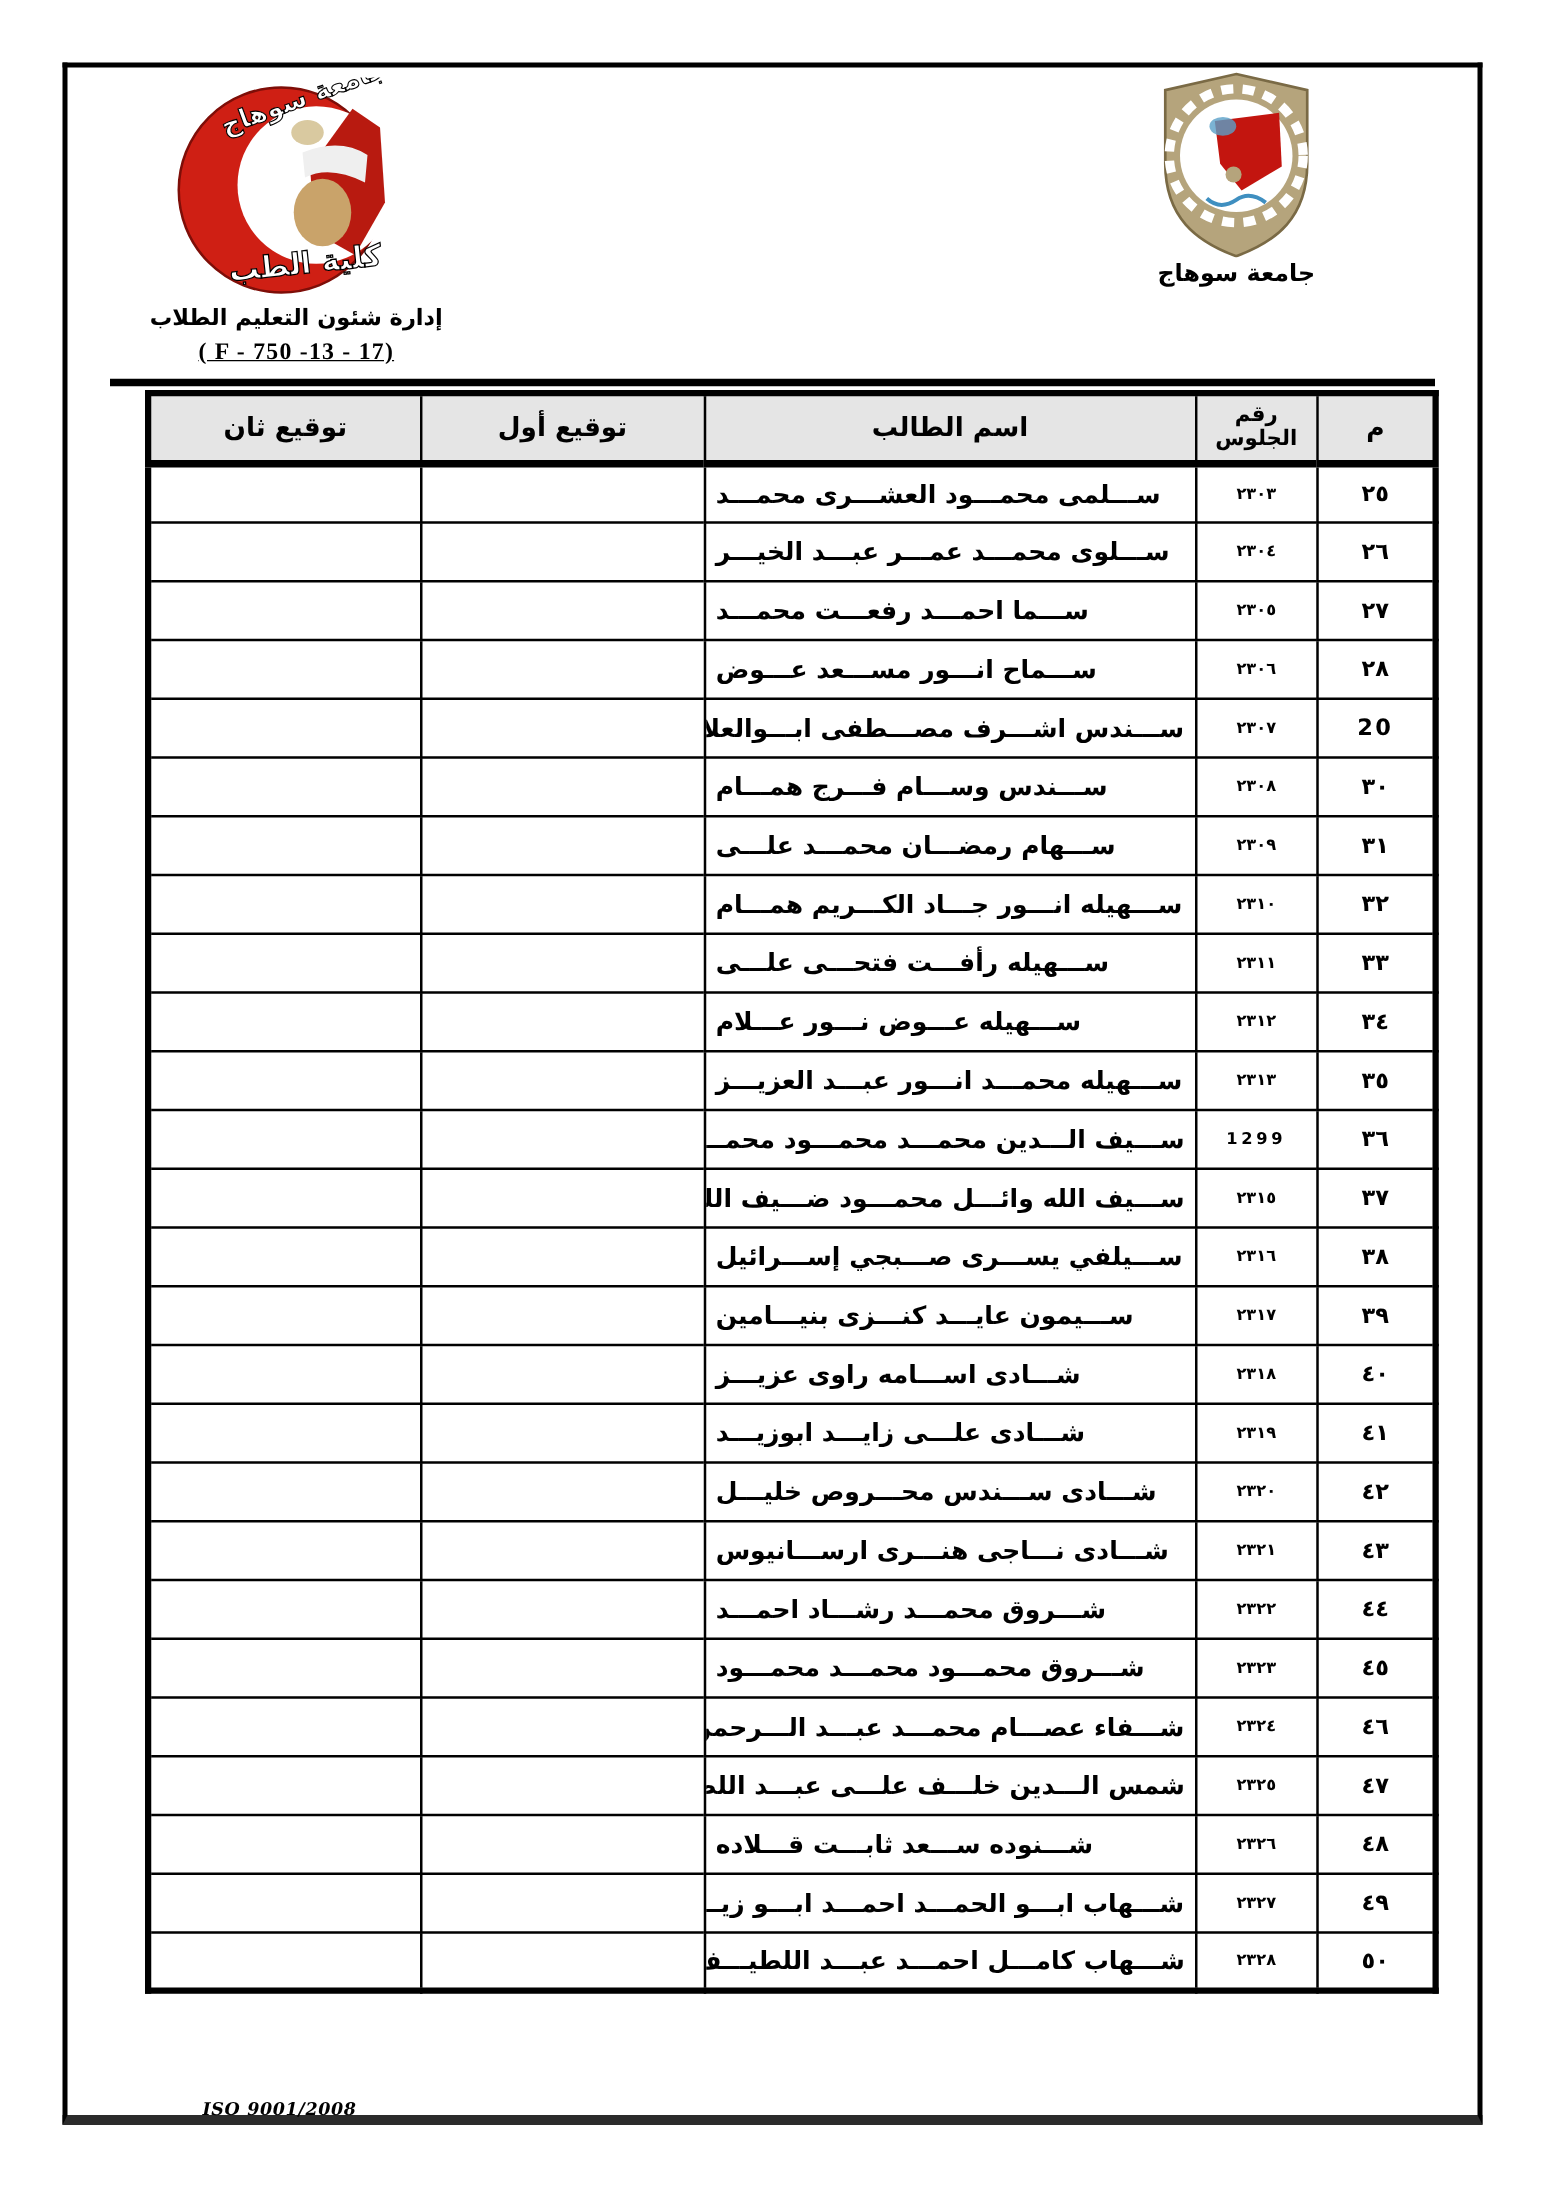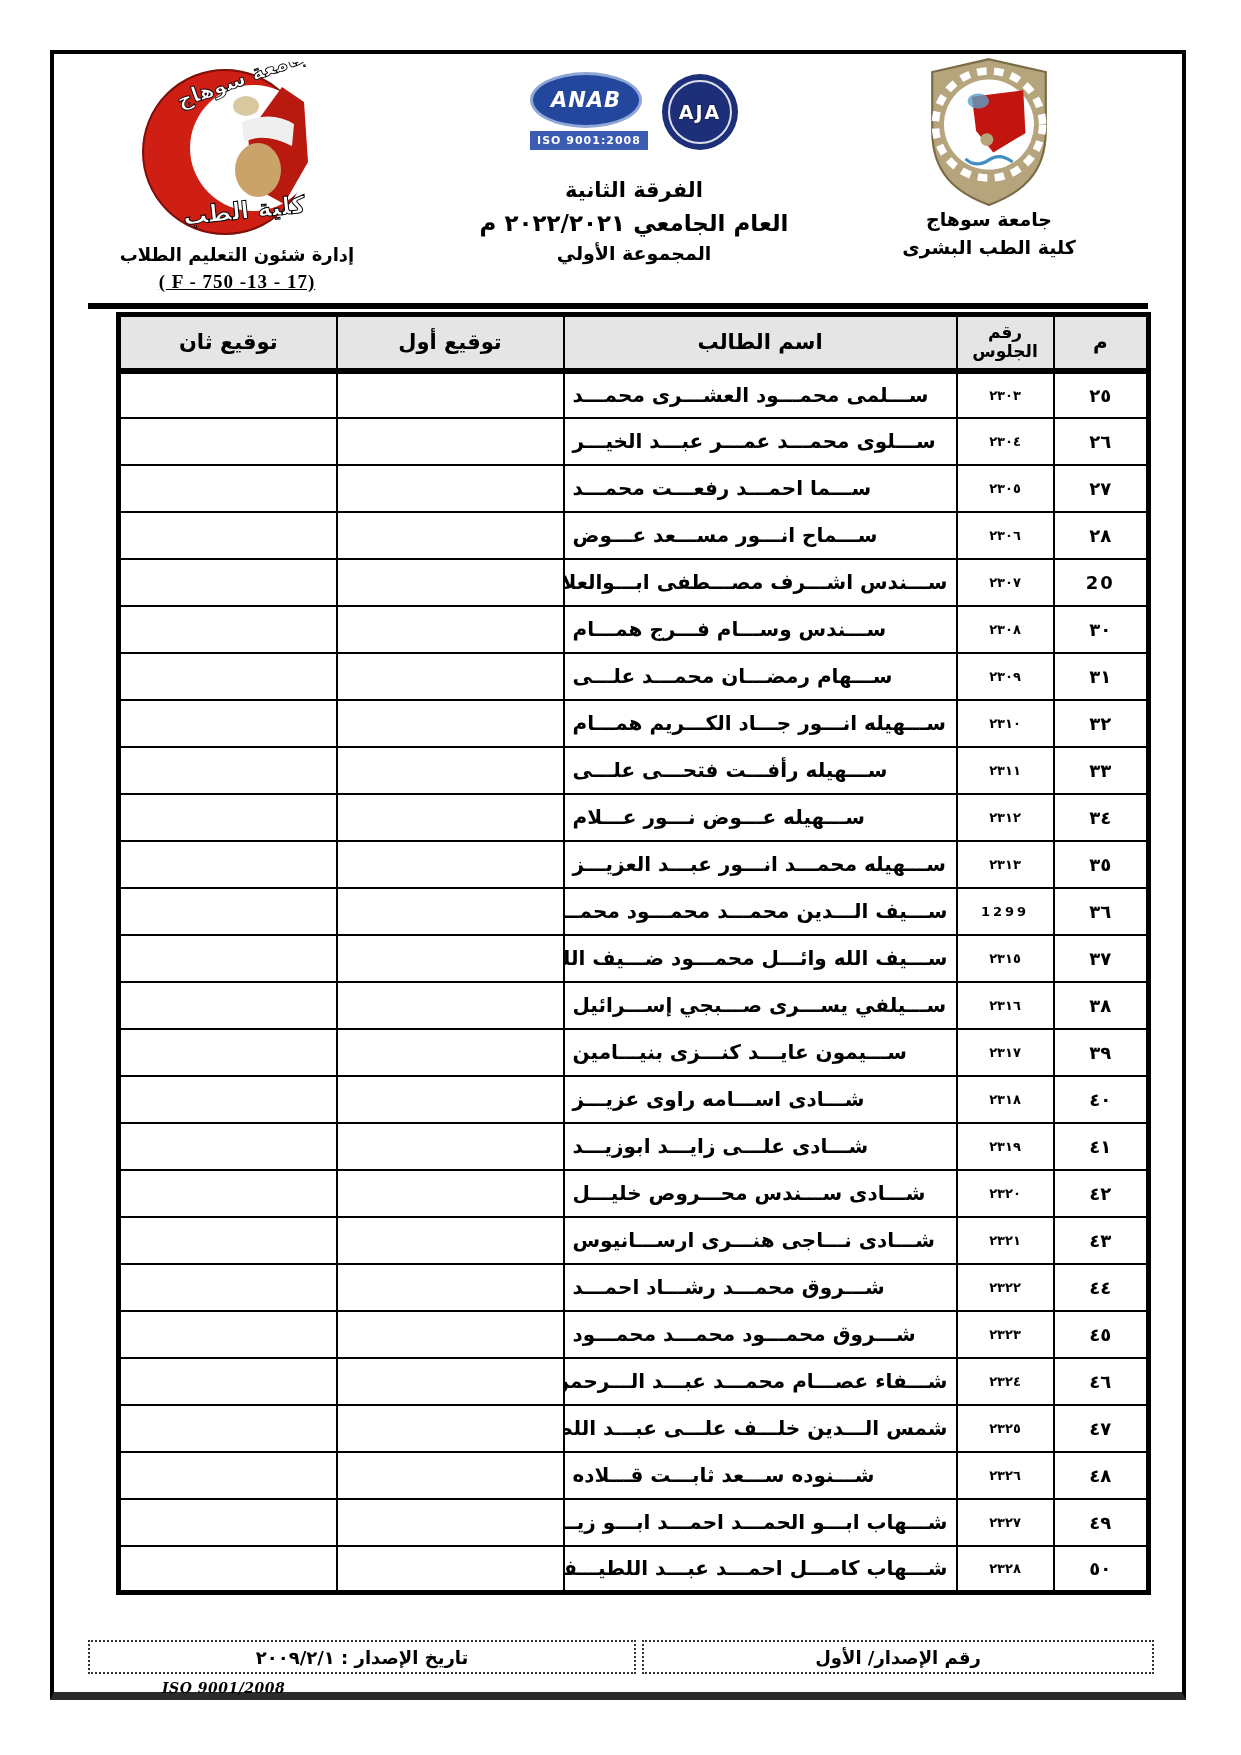--- a/index.html
+++ b/index.html
@@ -61,51 +61,34 @@
         <ellipse cx="124" cy="44" rx="13" ry="10" fill="#d9c9a0"></ellipse>
         <path d="M120,60 Q150,48 172,62 L170,84 Q142,70 122,80 Z" fill="#efefef"></path>
         <text x="58" y="46" transform="rotate(-20 58 46)" font-size="21" font-weight="bold" fill="#ffffff" stroke="#000000" stroke-width="0.9">جامعة سوهاج</text>
         <text x="62" y="163" transform="rotate(-6 62 163)" font-size="24" font-weight="bold" fill="#ffffff" stroke="#000000" stroke-width="1">كلية الطب</text>
       </svg>
     </div>
     <div class="dept-line">إدارة شئون التعليم الطلاب</div>
     <div class="form-code">( F - 750 -13 - 17)</div>
   </div>
 
-  <div class="hdr-center">
-    <div class="cert-row">
-      <div class="anab-block">
-        <div class="anab-oval">
-            <span>ANAB</span>
-          </div>
-        <div class="anab-bar">ISO 9001:2008</div>
-      </div>
-      <div class="aja-circle">
-          <span>AJA</span>
-        </div>
-    </div>
-    <div class="title1">الفرقة الثانية</div>
-    <div class="title2">العام الجامعي ٢٠٢٢/٢٠٢١ م</div>
-    <div class="title3">المجموعة الأولي</div>
-  </div>
 
   <div class="hdr-right">
     <div class="shield-wrap">
       <svg width="140" height="150" viewBox="0 0 120 140">
         <path d="M60,3 L113,15 V70 C113,110 90,128 60,139 C30,128 7,110 7,70 V15 Z" fill="#b5a47c" stroke="#7a6a45" stroke-width="2"></path>
         <circle cx="60" cy="64" r="50" fill="none" stroke="#ffffff" stroke-width="7" stroke-dasharray="9 7"></circle>
         <circle cx="60" cy="64" r="42" fill="#ffffff"></circle>
         <path d="M44,38 L92,32 L94,72 L64,90 L48,70 Z" fill="#c3150f"></path>
         <ellipse cx="50" cy="42" rx="10" ry="7" fill="#5aa0c8" opacity="0.8"></ellipse>
         <path d="M38,96 q10,9 22,1 q10,-7 22,2" fill="none" stroke="#3f8fc0" stroke-width="3"></path>
         <circle cx="58" cy="78" r="6" fill="#b5a47c"></circle>
       </svg>
     </div>
     <div class="uni-line">جامعة سوهاج</div>
-    <div class="uni-line">كلية الطب البشرى</div>
   </div>
 
   <div class="top-rule"></div>
 
   <table class="sheet">
     <colgroup>
       <col style="width:95px">
         <col style="width:97px">
         <col style="width:393px">
         <col style="width:227px">
@@ -299,19 +282,15 @@
         <tr>
           <td class="idx">٥٠</td>
           <td class="seat">٢٣٢٨</td>
           <td class="name">شـــهاب كامـــل احمـــد عبـــد اللطيـــف</td>
           <td class="sig"></td>
           <td class="sig"></td>
         </tr>
       </tbody>
   </table>
 
-  <div class="footer-row">
-    <div class="dot-box date">تاريخ الإصدار : ٢٠٠٩/٢/١</div>
-    <div class="dot-box issue">رقم الإصدار/ الأول</div>
-  </div>
   <div class="iso-text">ISO 9001/2008</div>
 
 </div>
 
 </body></html>

